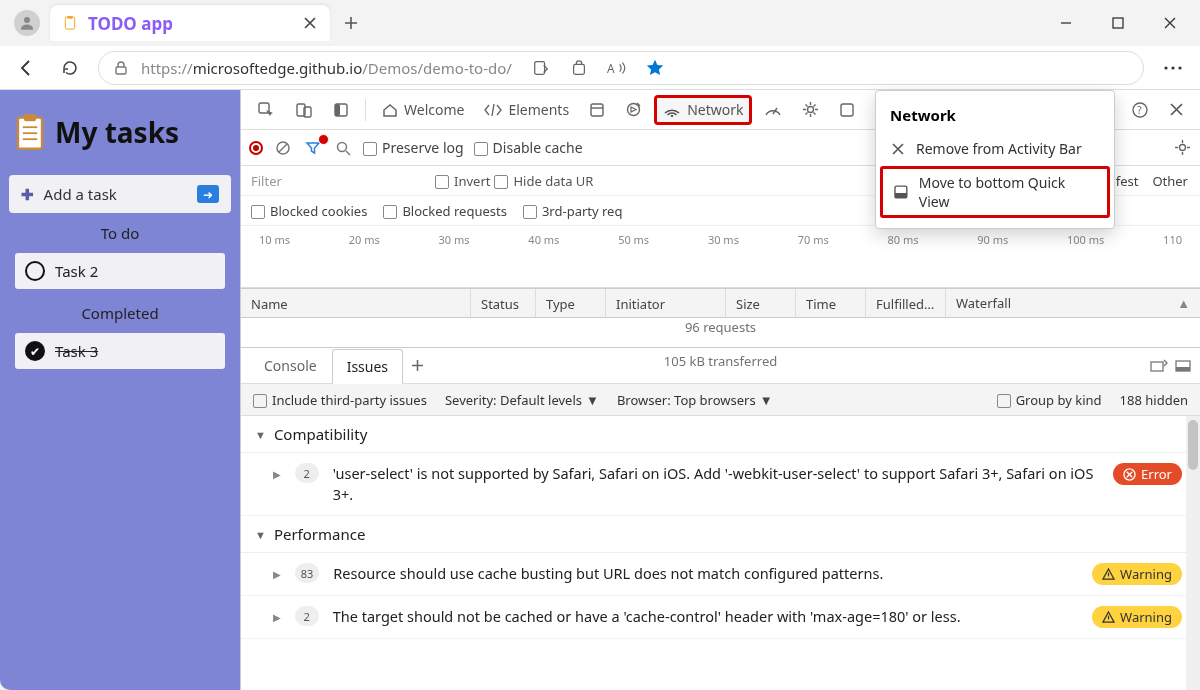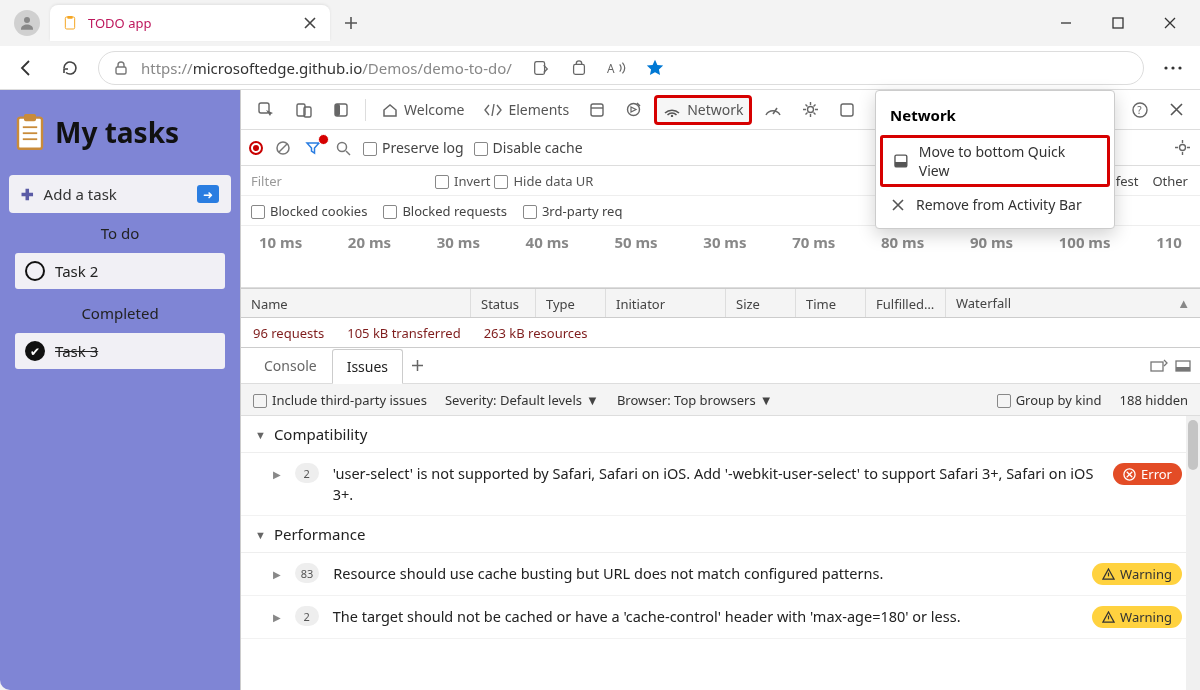--- a/index.html
+++ b/index.html
@@ -4,21 +4,21 @@
 <style>
   * { box-sizing: border-box; margin: 0; padding: 0; font-family: "Segoe UI", system-ui, sans-serif; }
   body { width: 1200px; height: 690px; background: #f3f3f3; position: relative; overflow: hidden; }
 
   
   .titlebar { height: 46px; display: flex; align-items: center; padding: 0 8px; }
   .avatar { width: 26px; height: 26px; border-radius: 50%; background: #d0d0d0; margin: 0 10px 0 6px; display:flex;align-items:center;justify-content:center;}
   .avatar svg { width: 18px; height:18px; fill:#888;}
   .tab { background: #fff; border-radius: 8px 8px 0 0; height: 36px; min-width: 280px; display: flex; align-items: center; padding: 0 12px; gap: 10px; box-shadow: 0 -1px 3px rgba(0,0,0,.08);}
   .tab .favicon { width: 16px; height: 16px; color:#f5a623;}
-  .tab-title { font-size: 13px; color: #be185d; flex: 1; }
+  .tab-title { font-size: 17px; color: #8b5cf6; flex: 1; font-weight: bold; }
   .tab-close { width: 16px; height:16px; color:#555; cursor:pointer;}
   .newtab { width:30px;height:30px;display:flex;align-items:center;justify-content:center;margin-left:6px;color:#555;border-radius:4px;}
   .win-controls { margin-left:auto; display:flex; gap:8px;}
   .win-btn { width:44px;height:32px;display:flex;align-items:center;justify-content:center;color:#444;border-radius:4px;}
 
   .addrbar { height: 44px; background:#fff; display:flex;align-items:center;padding:0 10px;gap:12px;border-bottom:1px solid #ddd;}
   .nav-btn { width:32px;height:32px;display:flex;align-items:center;justify-content:center;border-radius:4px;color:#444;}
   .url-pill { flex:1;height:34px;border:1px solid #ddd;border-radius:17px;display:flex;align-items:center;padding:0 14px;gap:12px;background:#fff;}
   .url-pill .lock{color:#777;width:16px;height:16px;}
   .url-text{font-size:15px;color:#888;}
@@ -56,27 +56,27 @@
   .dt-toolbar .rec::after{content:'';position:absolute;inset:2px;background:#c80000;border-radius:50%;}
   .dt-toolbar .ico{width:20px;height:20px;display:flex;align-items:center;justify-content:center;color:#666;}
   .dt-toolbar .funnel{position:relative;}
   .dt-toolbar .funnel .dot{position:absolute;top:-4px;right:-6px;width:11px;height:11px;background:#d60000;border:1.5px solid #fff;border-radius:50%;}
   .cb{width:14px;height:14px;border:1.5px solid #888;border-radius:2px;display:inline-block;vertical-align:middle;margin-right:5px;}
   .dt-filter{height:30px;border-bottom:1px solid #eee;display:flex;align-items:center;padding:0 10px;gap:4px;font-size:13px;color:#555;}
   .dt-filter .f-input{color:#999;}
   .dt-filter2{height:30px;border-bottom:1px solid #eee;display:flex;align-items:center;padding:0 10px;gap:16px;font-size:13px;color:#444;}
   .types{display:flex;gap:14px;font-size:13px;color:#444;padding:0 2px;}
   .timeline{height:62px;border-bottom:1px solid #ddd;position:relative;background:#fff;}
-  .timeline .ticks{display:flex;justify-content:space-between;padding:6px 18px 0;font-size:15px;color:#888;font-weight:bold;}
+  .timeline .ticks{display:flex;justify-content:space-between;padding:6px 18px 0;font-size:11px;color:#888;}
   .net-head{height:30px;border-top:1px solid #ccc;border-bottom:1px solid #ccc;display:flex;align-items:stretch;font-size:13px;color:#444;background:#f4f4f4;}
   .net-head .col{padding:6px 10px;border-right:1px solid #ddd;}
   .net-head .col:last-child{border-right:none;flex:1;display:flex;align-items:center;}
   .net-head .wf{display:flex;align-items:center;gap:6px;}
   .net-head .tri{margin-left:auto;color:#888;}
-  .net-summary{height:30px;display:flex;align-items:center;padding:0 12px;gap:23px;font-size:13px;color:#7f1d1d;border-bottom:1px solid #ccc;}
+  .net-summary{height:30px;display:flex;align-items:center;padding:0 12px;gap:16px;font-size:13px;color:#737373;border-bottom:1px solid #ccc;flex-direction:column;}
 
   .drawer-tabs{height:36px;border-bottom:1px solid #ddd;display:flex;align-items:center;padding:0 8px;gap:0;font-size:14px;color:#666;}
   .drawer-tabs .dtab{padding:7px 14px;border:1px solid transparent;}
   .drawer-tabs .dtab.active{border:1px solid #ccc;border-bottom:1px solid #fff;background:#fff;color:#222;border-radius:3px 3px 0 0;margin-bottom:-1px;}
   .drawer-tabs .plusbtn{width:28px;height:28px;display:flex;align-items:center;justify-content:center;color:#666;}
   .drawer-tabs .r{margin-left:auto;display:flex;gap:6px;align-items:center;}
   .issues-tb{height:32px;border-bottom:1px solid #ddd;display:flex;align-items:center;padding:0 12px;gap:18px;font-size:13px;color:#333;background:#f4f4f4;}
   .issues-tb .r{margin-left:auto;display:flex;gap:18px;align-items:center;}
   .caret{display:inline-block;margin-left:4px;color:#444;}
   .issues-list{overflow:auto;flex:1;position:relative;}
@@ -495,29 +495,29 @@
             <span>Warning</span>
           </span>
       </div>
       <div class="scrollbar-fake">
           <div class="thumb"></div>
         </div>
     </div>
 
     <div class="ctx">
       <div class="hdr">Network</div>
+      <div class="item">
+        <svg class="cicon" viewBox="0 0 16 16">
+            <path d="M3 3l10 10M13 3L3 13" stroke="#555" stroke-width="1.6"></path>
+          </svg>
+        <span>Remove from Activity Bar</span>
+      </div>
       <div class="item hl">
         <svg class="cicon" viewBox="0 0 16 16">
             <rect x="2" y="2" width="12" height="12" fill="none" stroke="#555" stroke-width="1.4" rx="1.5"></rect>
             <rect x="2" y="9" width="12" height="5" fill="#555" rx="0 0 1.5 1.5"></rect>
           </svg>
         <span>Move to bottom Quick View</span>
       </div>
-      <div class="item">
-        <svg class="cicon" viewBox="0 0 16 16">
-            <path d="M3 3l10 10M13 3L3 13" stroke="#555" stroke-width="1.6"></path>
-          </svg>
-        <span>Remove from Activity Bar</span>
-      </div>
     </div>
 
   </div>
 </div>
 
 </body></html>

